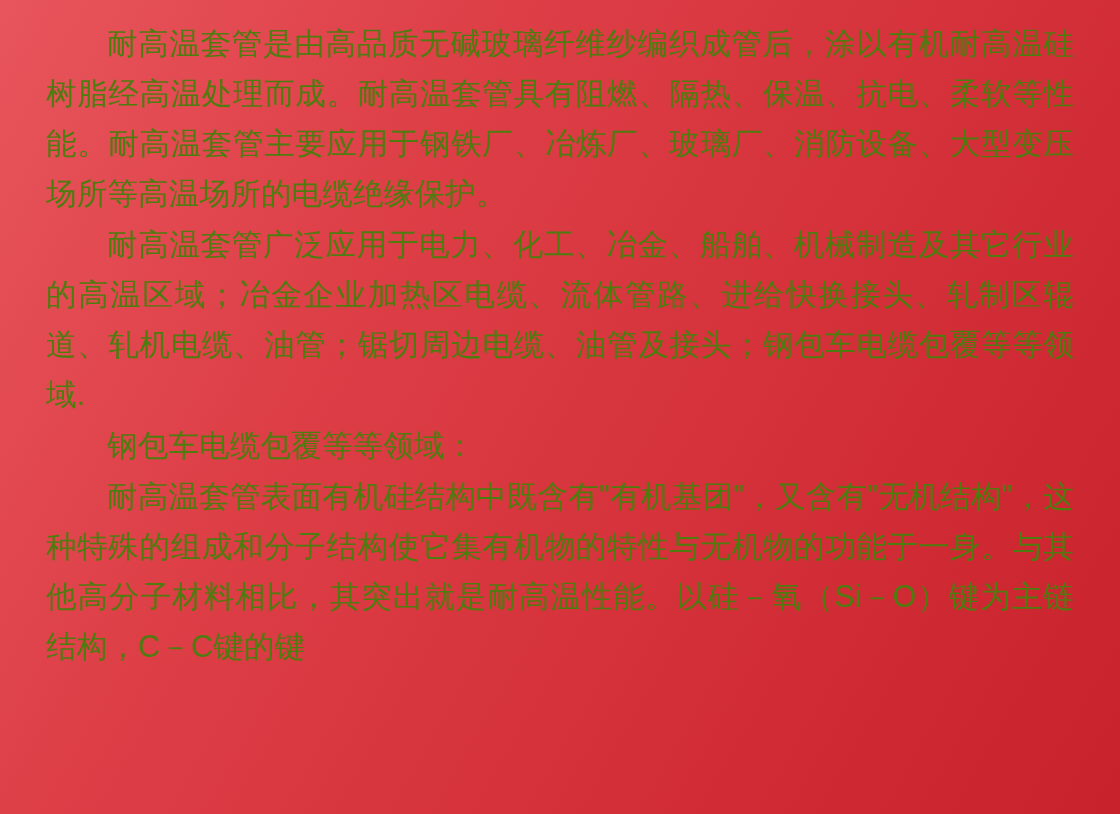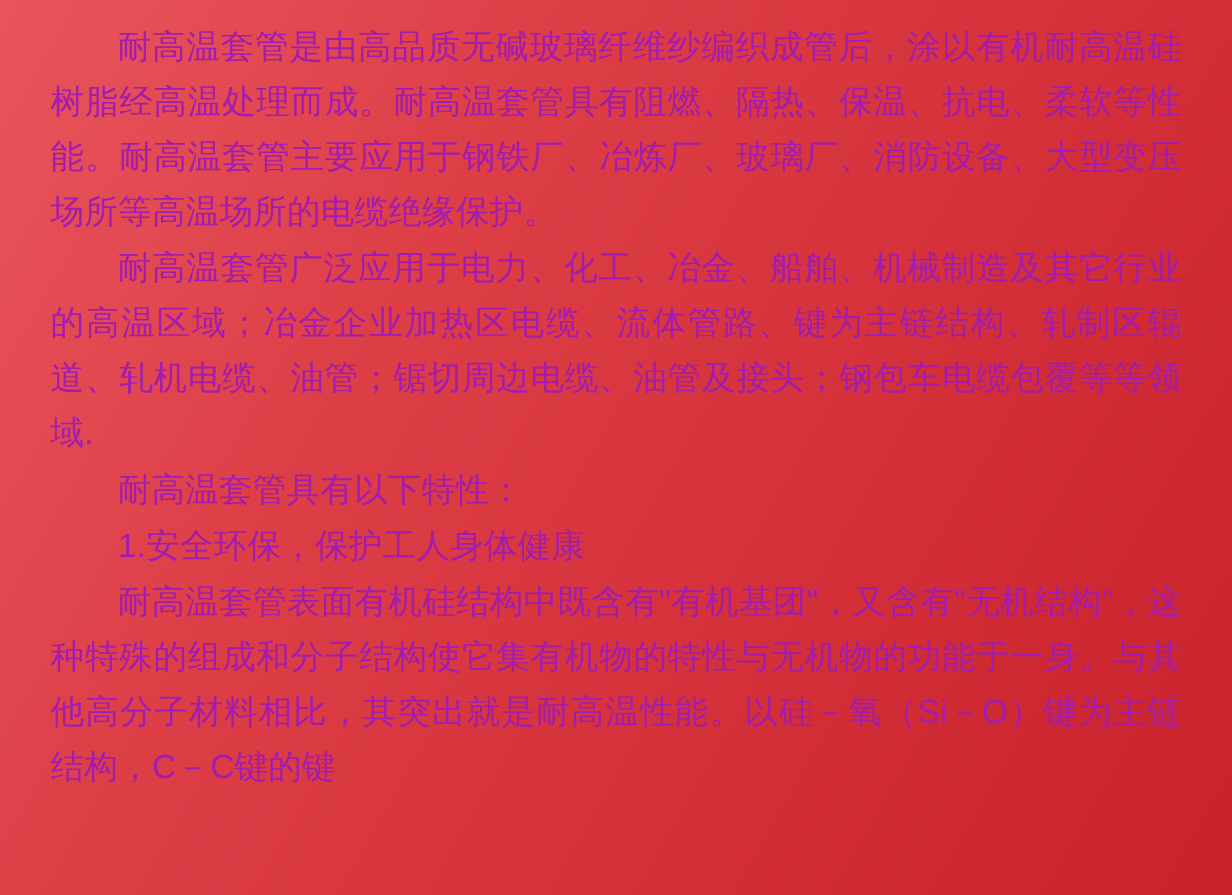--- a/index.html
+++ b/index.html
@@ -12,36 +12,35 @@
     background: #d9363e;
     background: linear-gradient(120deg, #e8555c 0%, #de4048 30%, #d43039 65%, #c8222c 100%);
     font-family: "Liberation Sans", sans-serif;
     overflow: hidden;
   }
   .page {
     box-sizing: border-box;
     width: 1120px;
     height: 814px;
     padding: 18px 46px 0 46px;
-    color: #a21caf;
+    color: #4d7c0f;
   }
   .para {
     font-size: 30.5px;
     line-height: 50px;
     text-align: justify;
     text-justify: inter-ideograph;
     letter-spacing: 0.2px;
     margin: 0 0 1px 0;
     text-indent: 2em;
     white-space: pre-wrap;
     word-break: break-all;
   }
 </style>
 </head>
 <body>
 
 <div class="page">
   <p class="para">耐高温套管是由高品质无碱玻璃纤维纱编织成管后，涂以有机耐高温硅树脂经高温处理而成。耐高温套管具有阻燃、隔热、保温、抗电、柔软等性能。耐高温套管主要应用于钢铁厂、冶炼厂、玻璃厂、消防设备、大型变压场所等高温场所的电缆绝缘保护。</p>
-  <p class="para">耐高温套管广泛应用于电力、化工、冶金、船舶、机械制造及其它行业的高温区域；冶金企业加热区电缆、流体管路、键为主链结构、轧制区辊道、轧机电缆、油管；锯切周边电缆、油管及接头；钢包车电缆包覆等等领域.</p>
-  <p class="para">耐高温套管具有以下特性：</p>
-  <p class="para">1.安全环保，保护工人身体健康</p>
+  <p class="para">耐高温套管广泛应用于电力、化工、冶金、船舶、机械制造及其它行业的高温区域；冶金企业加热区电缆、流体管路、进给快换接头、轧制区辊道、轧机电缆、油管；锯切周边电缆、油管及接头；钢包车电缆包覆等等领域.</p>
+  <p class="para">钢包车电缆包覆等等领域：</p>
   <p class="para">耐高温套管表面有机硅结构中既含有"有机基团"，又含有"无机结构"，这种特殊的组成和分子结构使它集有机物的特性与无机物的功能于一身。与其他高分子材料相比，其突出就是耐高温性能。以硅－氧（Si－O）键为主链结构，C－C键的键</p>
 </div>
 
 </body></html>

